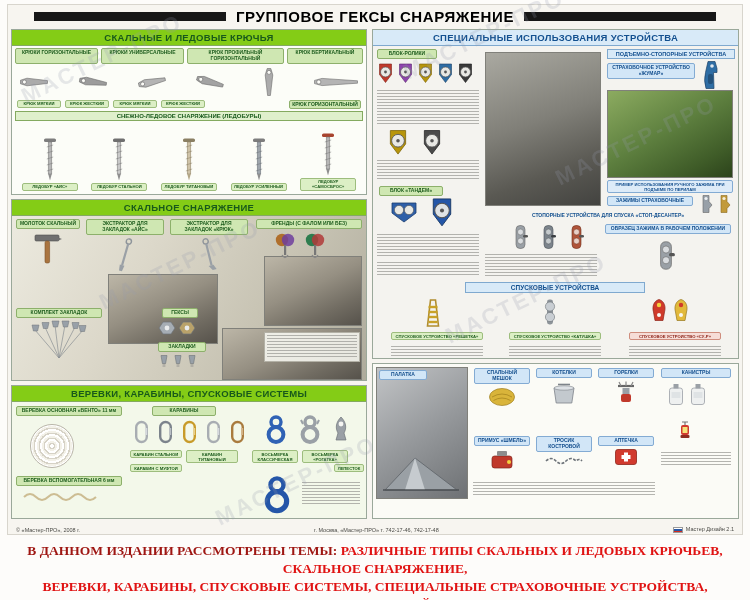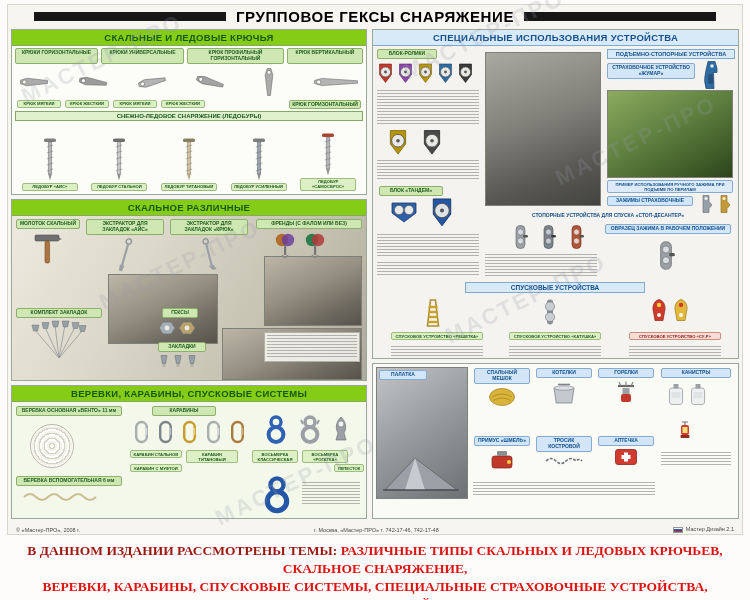--- a/index.html
+++ b/index.html
@@ -192,21 +192,21 @@
                     </g>
                     <path d="M7.2 37 L10.8 37 L9 43.5 Z" fill="#8f8f8f"></path>
                   </svg>
                 <div class="cap" style="width:56px;">ЛЕДОБУР «САМОСБРОС»</div>
               </div>
             </div>
           </div>
         </section>
 
         <section class="sec" style="height:182px;">
-          <div class="sec-h green">СКАЛЬНОЕ РАЗЛИЧНЫЕ</div>
+          <div class="sec-h green">СКАЛЬНОЕ СНАРЯЖЕНИЕ</div>
           <div class="body" style="background:linear-gradient(120deg,#eceadf 0%,#dcd8ca 35%,#c6c2b2 70%,#aeab9c 100%);">
             <div class="photo rock" style="left:96px; top:58px; width:110px; height:70px;"></div>
             <div class="photo rock" style="left:252px; top:40px; width:98px; height:70px;"></div>
             <div class="photo rock" style="left:210px; top:112px; width:140px; height:52px;"></div>
             <div class="itm" style="left:4px; top:3px; width:64px;">
               <div class="pill" style="width:64px;">МОЛОТОК СКАЛЬНЫЙ</div>
               <svg width="30" height="34" viewBox="0 0 30 34">
                   <rect x="2" y="4" width="24" height="6" rx="1.2" fill="#707070" stroke="#4e4e4e" stroke-width="0.6"></rect>
                   <path d="M24 6 l5 2 -5 2 z" fill="#707070"></path>
                   <rect x="12" y="10" width="4.6" height="22" rx="1.6" fill="#a9743f" stroke="#7c5328" stroke-width="0.6"></rect>

